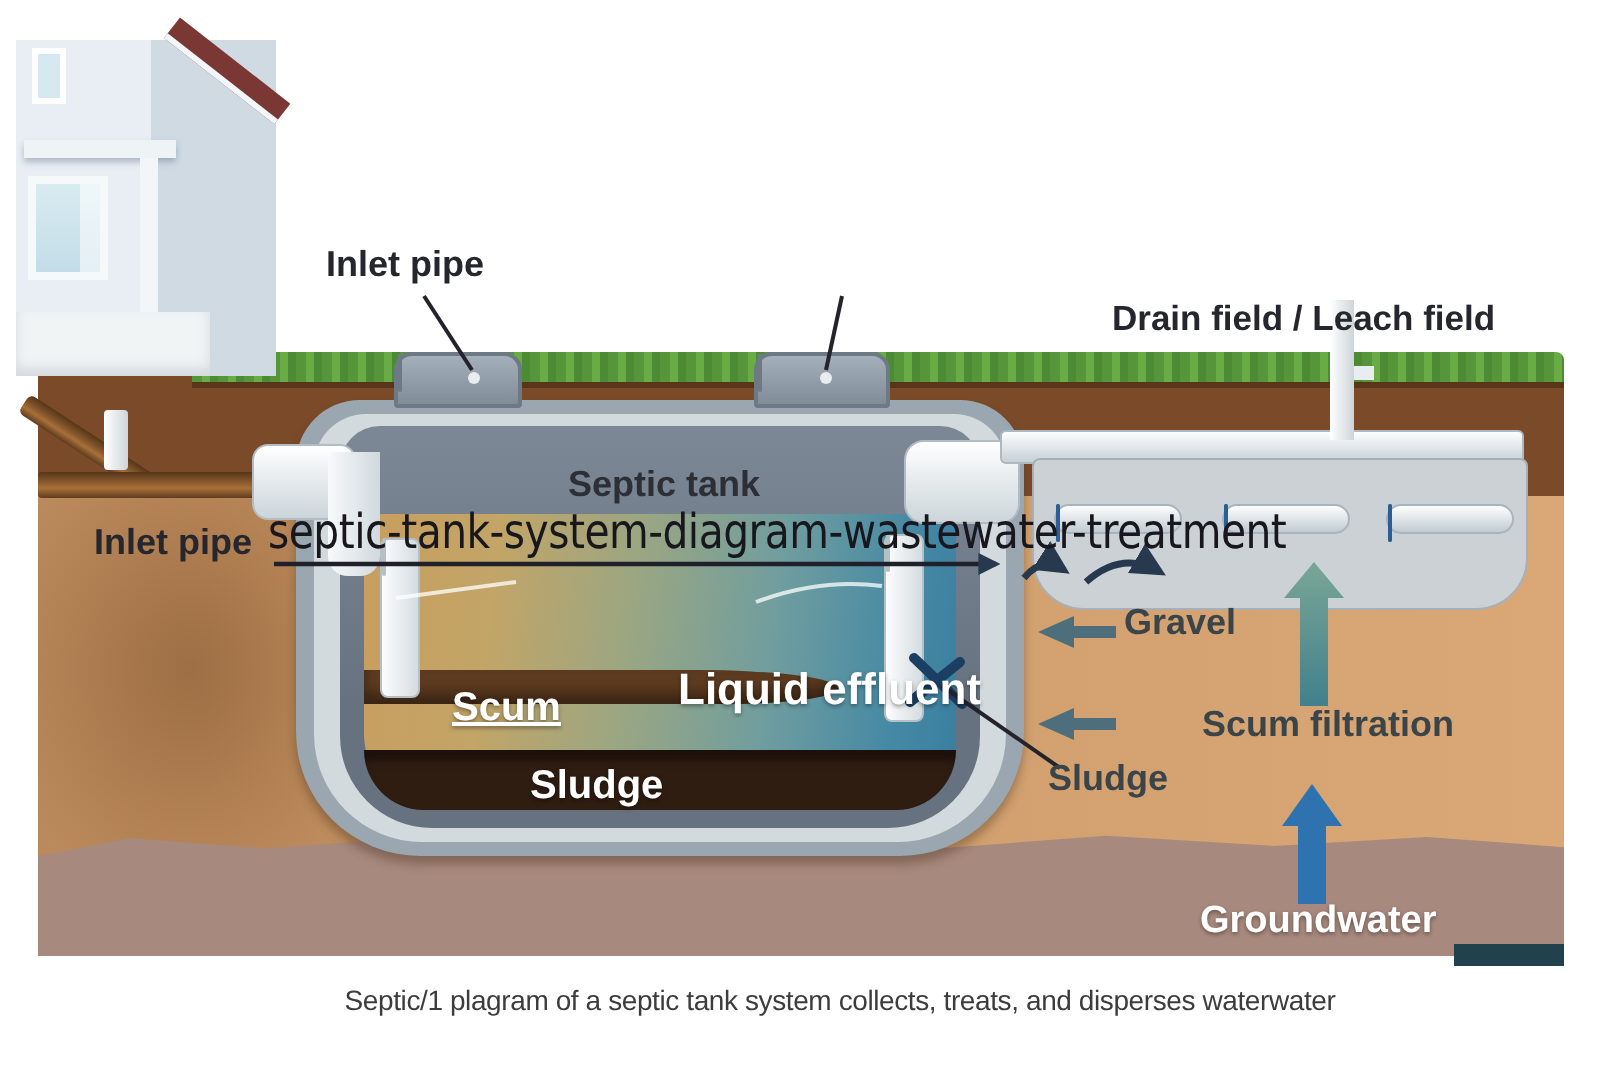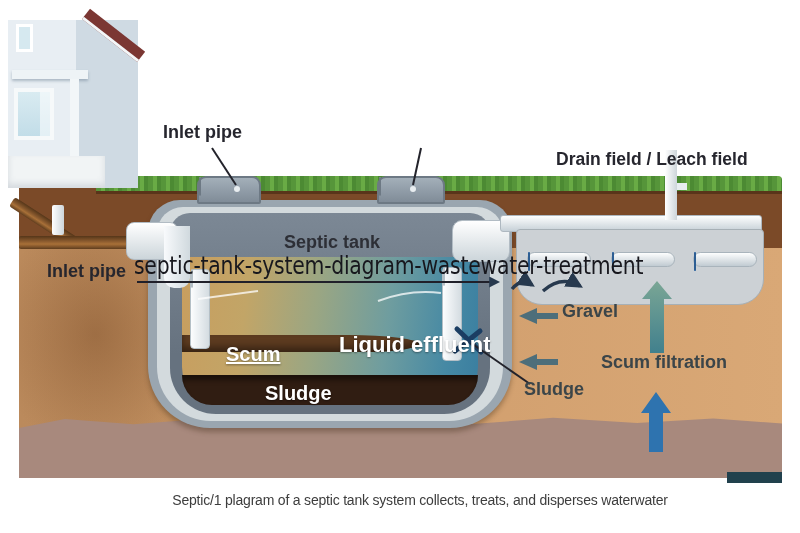--- a/index.html
+++ b/index.html
@@ -254,16 +254,17 @@
   <div class="lbl l-inlet-top">Inlet pipe</div>
   <div class="lbl l-septic">Septic tank</div>
   <div class="lbl l-drain">Drain field / Leach field</div>
   <div class="lbl l-inlet-side">Inlet pipe</div>
   <div class="lbl-white l-scum">Scum</div>
   <div class="lbl-white l-sludge-tank">Sludge</div>
   <div class="lbl-white l-liquid">Liquid effluent</div>
   <div class="lbl-slate l-gravel">Gravel</div>
   <div class="lbl-slate l-sludge-out">Sludge</div>
   <div class="lbl-slate l-soilfilt">Scum filtration</div>
+  <div class="lbl-white l-groundwater">Groundwater</div>
 
   <div class="overlay-text">septic-tank-system-diagram-wastewater-treatment</div>
   <div class="caption">Septic/1 plagram of a septic tank system collects, treats, and disperses waterwater</div>
 </div>
 
 </body></html>

